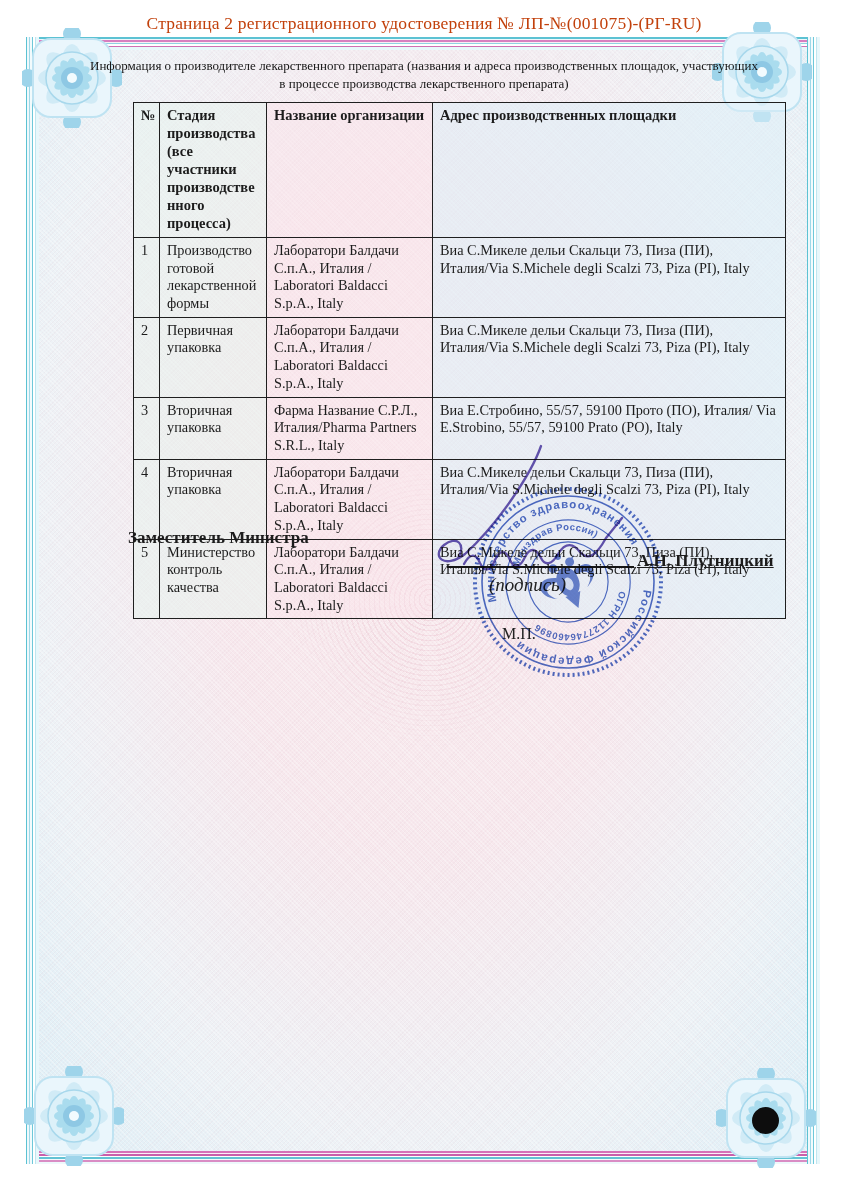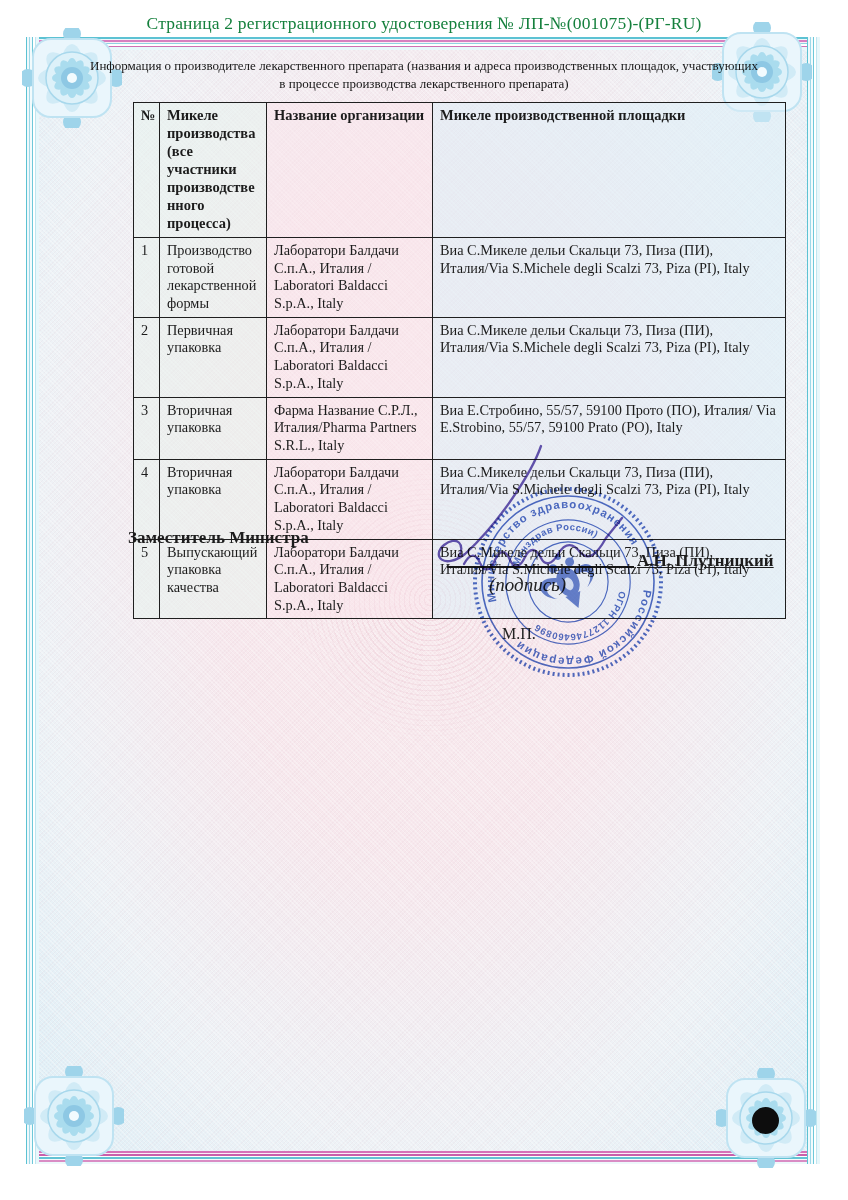--- a/index.html
+++ b/index.html
@@ -6,21 +6,21 @@
   body{
     width:848px;height:1200px;position:relative;background:#ffffff;
     font-family:"Liberation Serif","DejaVu Serif",serif;color:#1c1c1c;
     overflow:hidden;
   }
   .abs{position:absolute;}
 
   
   .page-header{
     left:0;top:13px;width:848px;text-align:center;
-    font-size:17.5px;letter-spacing:.2px;color:#15803d;
+    font-size:17.5px;letter-spacing:.2px;color:#c2410c;
   }
 
   
   .frame-strip{background:repeating-linear-gradient(to bottom,
       #5cc2d3 0 1.5px,#eef9fc 1.5px 3px,#d77fc0 3px 4.5px,#f7eef6 4.5px 6px,
       #8fd2e2 6px 7.5px,#ffffff 7.5px 9px,#cf6fb4 9px 10.5px,#e8f7fb 10.5px 13px);}
   .frame-strip.v{background:repeating-linear-gradient(to right,
       #5cc2d3 0 1.5px,#eef9fc 1.5px 3px,#9ed8e8 3px 4.5px,#f2fbfd 4.5px 6px,
       #6ec8d9 6px 7.5px,#ffffff 7.5px 9px,#bfe6f0 9px 10.5px,#e8f7fb 10.5px 13px);}
   .frame-top{left:26px;top:37px;width:794px;height:13px;}
@@ -153,23 +153,23 @@
 <table class="man-table">
   <colgroup>
     <col class="cw-num">
       <col class="cw-stage">
       <col class="cw-org">
       <col class="cw-addr">
   </colgroup>
   <thead>
     <tr>
       <th class="c-num">№</th>
-      <th class="c-stage">Микеле производства (все участники производственного процесса)</th>
+      <th class="c-stage">Стадия производства (все участники производственного процесса)</th>
       <th class="c-org">Название организации</th>
-      <th class="c-addr">Микеле производственной площадки</th>
+      <th class="c-addr">Адрес производственных площадки</th>
     </tr>
   </thead>
   <tbody>
     <tr>
       <td class="c-num">1</td>
       <td class="c-stage">Производство готовой лекарственной формы</td>
       <td class="c-org">Лаборатори Балдачи С.п.А., Италия / Laboratori Baldacci S.p.A., Italy</td>
       <td class="c-addr">Виа С.Микеле дельи Скальци 73, Пиза (ПИ), Италия/Via S.Michele degli Scalzi 73, Piza (PI), Italy</td>
     </tr>
     <tr>
@@ -185,21 +185,21 @@
       <td class="c-addr">Виа Е.Стробино, 55/57, 59100 Прото (ПО), Италия/ Via E.Strobino, 55/57, 59100 Prato (PO), Italy</td>
     </tr>
     <tr>
       <td class="c-num">4</td>
       <td class="c-stage">Вторичная упаковка</td>
       <td class="c-org">Лаборатори Балдачи С.п.А., Италия / Laboratori Baldacci S.p.A., Italy</td>
       <td class="c-addr">Виа С.Микеле дельи Скальци 73, Пиза (ПИ), Италия/Via S.Michele degli Scalzi 73, Piza (PI), Italy</td>
     </tr>
     <tr>
       <td class="c-num">5</td>
-      <td class="c-stage">Выпускающий упаковка качества</td>
+      <td class="c-stage">Министерство контроль качества</td>
       <td class="c-org">Лаборатори Балдачи С.п.А., Италия / Laboratori Baldacci S.p.A., Italy</td>
       <td class="c-addr">Виа С.Микеле дельи Скальци 73, Пиза (ПИ), Италия/Via S.Michele degli Scalzi 73, Piza (PI), Italy</td>
     </tr>
   </tbody>
 </table>
 
 <div class="abs position-title">Заместитель Министра</div>
 <div class="abs signer-name">А.Н. Плутницкий</div>
 <div class="abs signature-line"></div>
 <div class="abs signature-caption">(подпись)</div>

